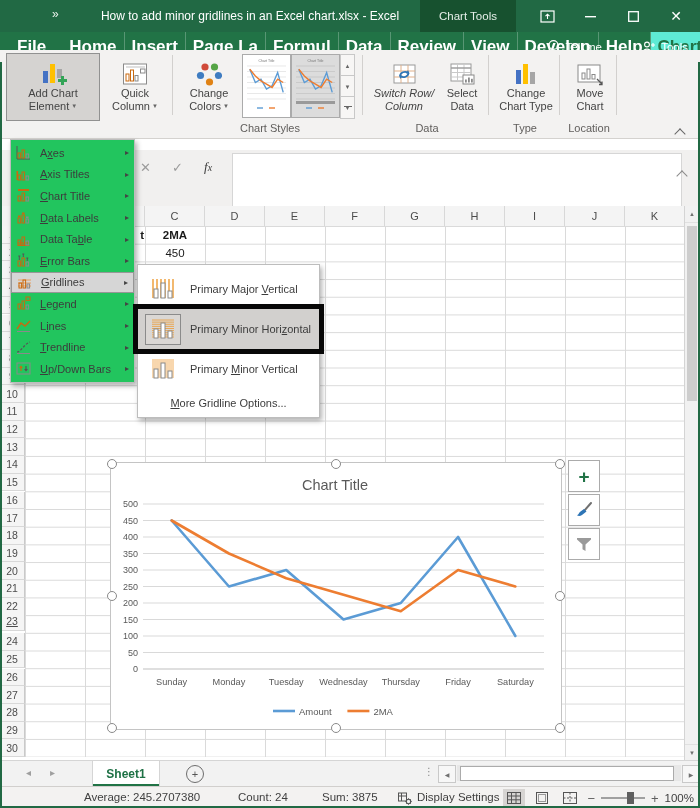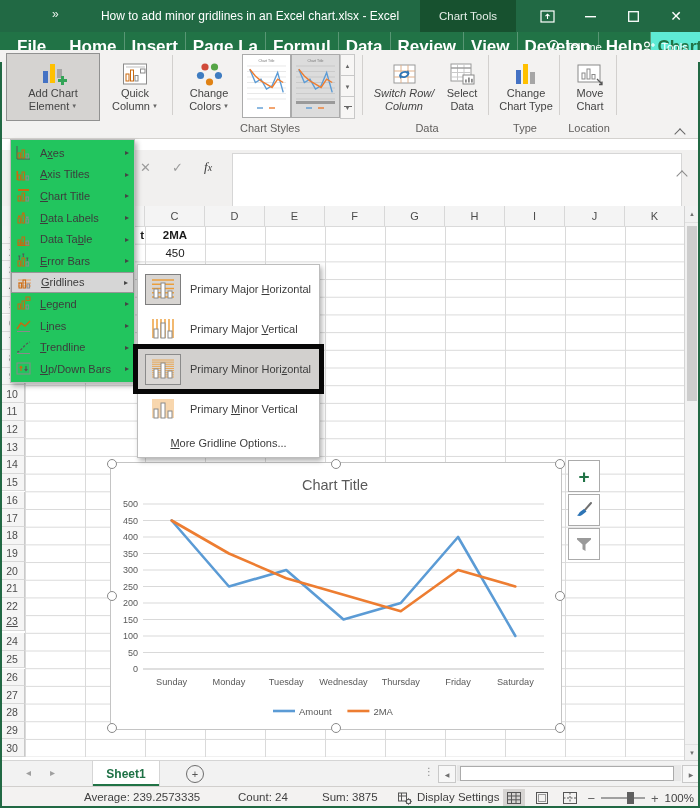--- a/index.html
+++ b/index.html
@@ -555,35 +555,20 @@
             <path d="M10 5 v4.5 M8.6 8.2 L10 9.7 L11.4 8.2" fill="none" stroke="#555" stroke-width="1.2"></path>
           </svg>
         </span>
         <span class="ml"><u>U</u>p/Down Bars</span>
         <span class="ma">▸</span>
       </div>
     </div>
 
   <div id="submenu">
       <div class="sub-item">
-        <span class="sicon pressed">
-          <svg width="26" height="24" viewBox="0 0 26 24">
-            <path d="M2 3 h22" stroke="#ED9B33" stroke-width="1.4"></path>
-            <path d="M2 7.25 h22" stroke="#ED9B33" stroke-width="1.4"></path>
-            <path d="M2 11.5 h22" stroke="#ED9B33" stroke-width="1.4"></path>
-            <path d="M2 15.75 h22" stroke="#ED9B33" stroke-width="1.4"></path>
-            <path d="M2 20 h22" stroke="#ED9B33" stroke-width="1.4"></path>
-            <rect x="4" y="12" width="4" height="9" fill="#fff" stroke="#8a8a8a"></rect>
-            <rect x="11" y="6" width="4" height="15" fill="#fff" stroke="#8a8a8a"></rect>
-            <rect x="18" y="14" width="4" height="7" fill="#fff" stroke="#8a8a8a"></rect>
-          </svg>
-        </span>
-        <span class="sl">Primary Major <u>H</u>orizontal</span>
-      </div>
-      <div class="sub-item">
         <span class="sicon">
           <svg width="26" height="24" viewBox="0 0 26 24">
             <path d="M3 2 v19" stroke="#ED9B33" stroke-width="1.4"></path>
             <path d="M7 2 v19" stroke="#ED9B33" stroke-width="1.4"></path>
             <path d="M11 2 v19" stroke="#ED9B33" stroke-width="1.4"></path>
             <path d="M15 2 v19" stroke="#ED9B33" stroke-width="1.4"></path>
             <path d="M19 2 v19" stroke="#ED9B33" stroke-width="1.4"></path>
             <path d="M23 2 v19" stroke="#ED9B33" stroke-width="1.4"></path>
             <rect x="4" y="12" width="4" height="9" fill="#fff" stroke="#8a8a8a"></rect>
             <rect x="11" y="6" width="4" height="15" fill="#fff" stroke="#8a8a8a"></rect>
@@ -642,21 +627,21 @@
     <div id="addsheet">+</div>
     <span id="hdots">⋮</span>
     <div class="hbtn" style="left:438px;">◀</div>
     <div id="htrack">
         <div id="hthumb"></div>
       </div>
     <div class="hbtn" style="left:682px;">▶</div>
   </div>
 
   <div id="statusbar">
-    <span class="stitem" style="left:84px;">Average: 239.2573335</span>
+    <span class="stitem" style="left:84px;">Average: 245.2707380</span>
     <span class="stitem" style="left:238px;">Count: 24</span>
     <span class="stitem" style="left:322px;">Sum: 3875</span>
     <span class="stitem" style="left:398px;top:5px;">
       <svg width="14" height="13" viewBox="0 0 14 13">
           <rect x="0.5" y="1" width="8" height="8" fill="none" stroke="#555"></rect>
           <path d="M0.5 4 h8 M3.5 1 v8" stroke="#555"></path>
           <circle cx="10.5" cy="9.5" r="2.2" fill="none" stroke="#555" stroke-width="1.1"></circle>
           <path d="M10.5 6.3 v1 M10.5 11.7 v1 M7.3 9.5 h1 M12.7 9.5 h1 M8.3 7.3 l0.7 0.7 M12 11 l0.7 0.7 M12.7 7.3 l-0.7 0.7 M9 11 l-0.7 0.7" stroke="#555"></path>
         </svg>
     </span>

